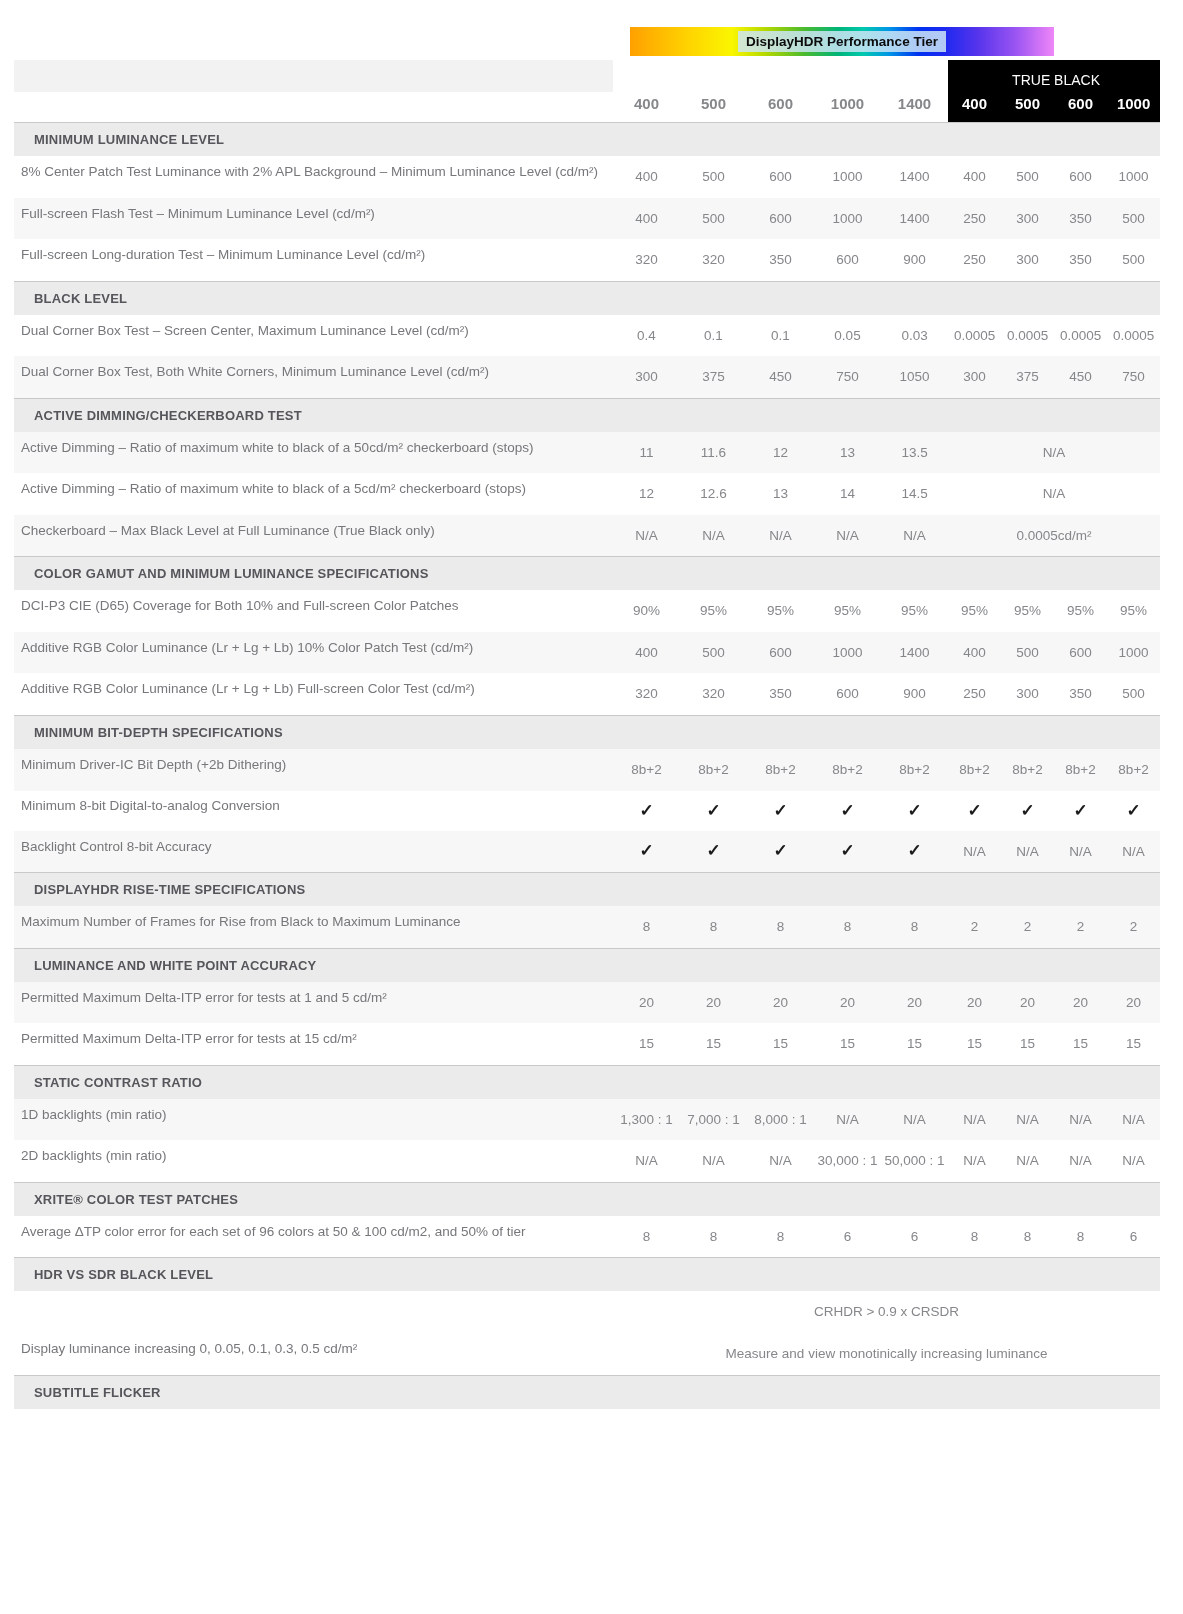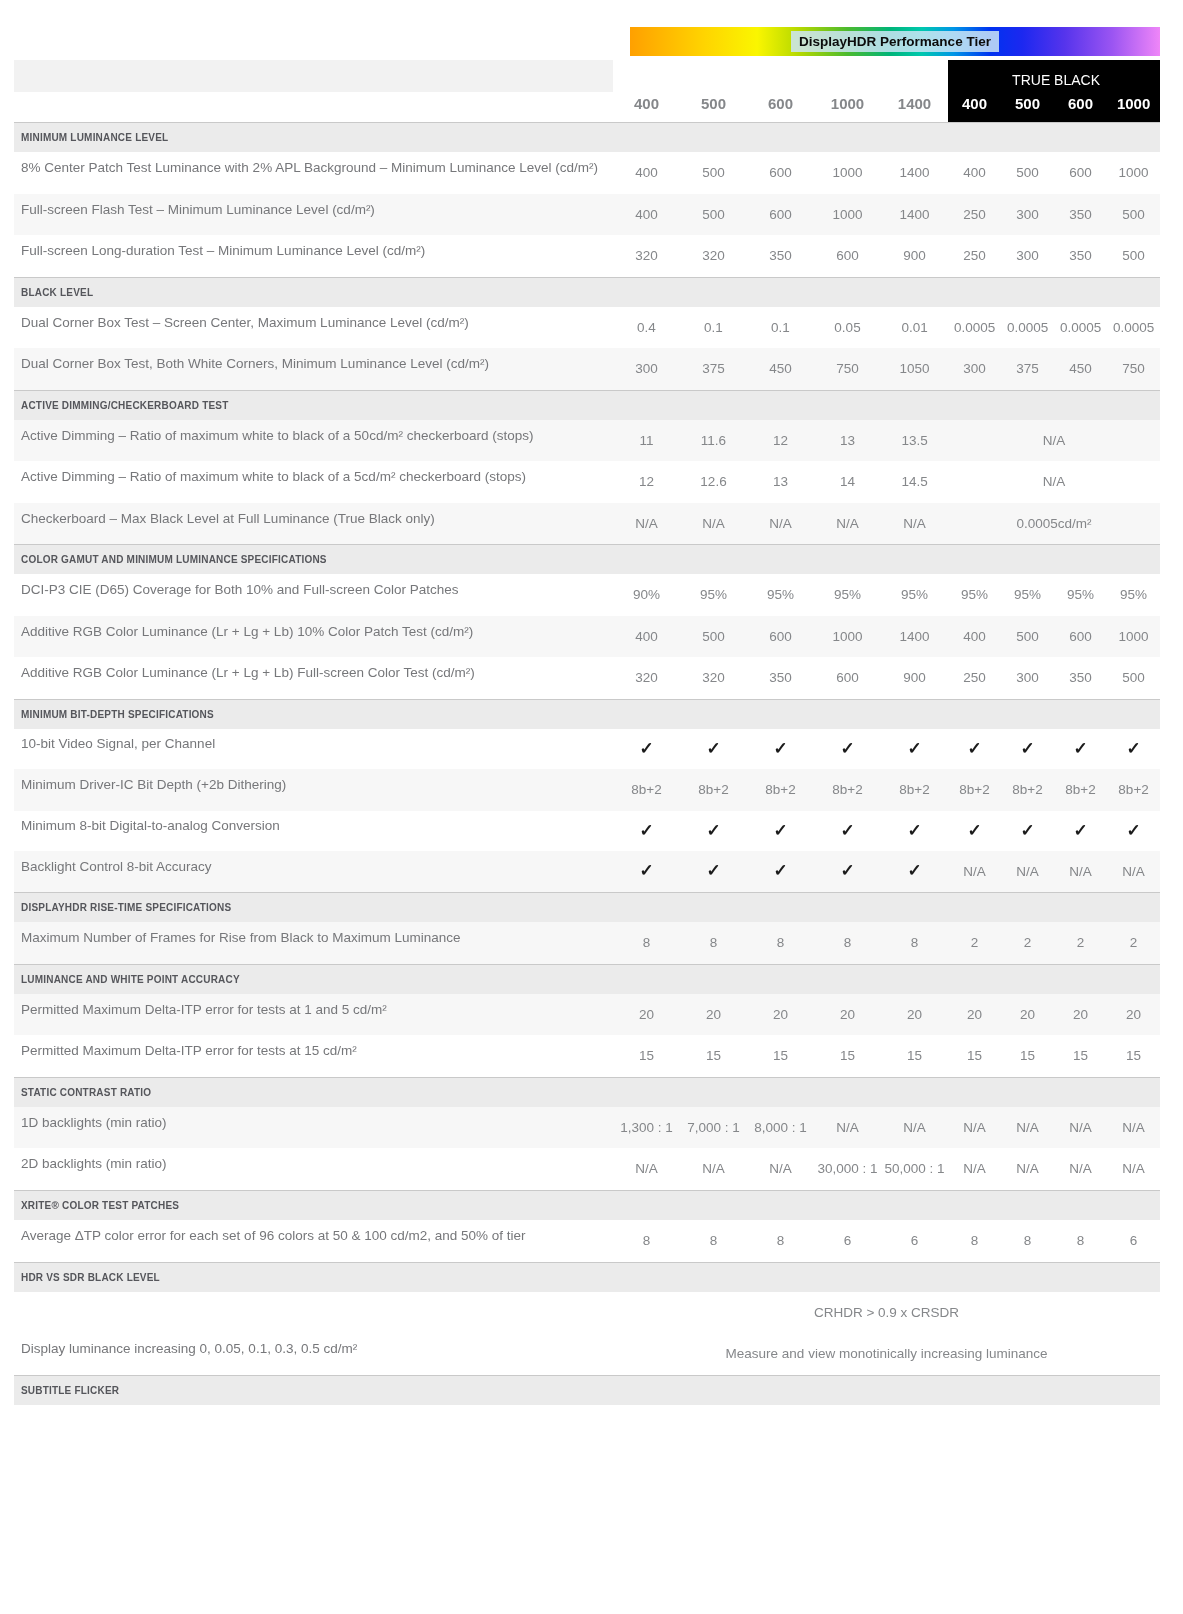--- a/index.html
+++ b/index.html
@@ -1,21 +1,21 @@
 <!DOCTYPE html>
 <html><head>
 <meta charset="utf-8">
 <style>
   html, body { margin:0; padding:0; background:#ffffff; }
   body { font-family:"Liberation Sans", sans-serif; }
   .page { width:1146px; margin:27px 0 40px 14px; }
 
   
   .grad-wrap {
-    margin-left:616px; width:530px; height:29px;
+    margin-left:616px; width:424px; height:29px;
     background:linear-gradient(to right,
       #ffa000 0%, #ffd400 14%, #faf600 24%, #b4d800 32%, #4cba2e 41%,
       #00b478 49%, #00c8ae 55%, #0096e6 61%, #0032f0 68%, #1c28f0 74%,
       #5634ec 82%, #9b55f2 91%, #ef86f8 100%);
     display:flex; align-items:center; justify-content:center;
     margin-bottom:4px;
   }
   .grad-label {
     background:rgba(205,229,246,0.85);
     color:#0c0c0c; font-weight:bold; font-size:13.5px;
@@ -28,22 +28,22 @@
   td.h-label { background:#f2f2f2; height:30px; }
   td.h-blank { background:#ffffff; }
   td.tb { background:#000000; color:#ffffff; }
   td.tb-title { text-align:center; font-size:14px; padding:9px 0 2px 4px; }
   td.col-h { text-align:center; font-weight:bold; font-size:15px; color:#85878a; padding:3px 0 10px 0; background:#fff; }
   td.col-h.tb { background:#000000; color:#ffffff; }
 
   
   tr.sec td {
     background:#ebebeb; border-top:1px solid #c9c9c9;
-    font-weight:bold; font-size:10px; color:#55565b;
-    letter-spacing:0.2px; padding:9px 7px;
+    font-weight:bold; font-size:13px; color:#55565b;
+    letter-spacing:0.2px; padding:9px 20px;
   }
 
   
   tr.even { background:#ffffff; }
   tr.odd  { background:#f7f7f7;margin-left:23px; }
   td.lab { font-size:13.5px; color:#76777a; padding:2px 10px 12px 7px; line-height:1.45; }
   td.val { text-align:center; font-size:13.5px; color:#85878a; padding:12px 3px; line-height:1.3; }
   td.val.check { font-size:17px; font-weight:bold; color:#1b1b1b; padding:9px 3px; }
 </style>
 </head>
@@ -129,21 +129,21 @@
         </tr>
         <tr class="sec">
           <td colspan="10">BLACK LEVEL</td>
         </tr>
         <tr class="even">
           <td class="lab">Dual Corner Box Test – Screen Center, Maximum Luminance Level (cd/m²)</td>
           <td colspan="1" class="val">0.4</td>
           <td colspan="1" class="val">0.1</td>
           <td colspan="1" class="val">0.1</td>
           <td colspan="1" class="val">0.05</td>
-          <td colspan="1" class="val">0.01</td>
+          <td colspan="1" class="val">0.03</td>
           <td colspan="1" class="val">0.0005</td>
           <td colspan="1" class="val">0.0005</td>
           <td colspan="1" class="val">0.0005</td>
           <td colspan="1" class="val">0.0005</td>
         </tr>
         <tr class="odd">
           <td class="lab">Dual Corner Box Test, Both White Corners, Minimum Luminance Level (cd/m²)</td>
           <td colspan="1" class="val">300</td>
           <td colspan="1" class="val">375</td>
           <td colspan="1" class="val">450</td>
@@ -219,32 +219,20 @@
           <td colspan="1" class="val">600</td>
           <td colspan="1" class="val">900</td>
           <td colspan="1" class="val">250</td>
           <td colspan="1" class="val">300</td>
           <td colspan="1" class="val">350</td>
           <td colspan="1" class="val">500</td>
         </tr>
         <tr class="sec">
           <td colspan="10">MINIMUM BIT-DEPTH SPECIFICATIONS</td>
         </tr>
-        <tr class="even">
-          <td class="lab">10-bit Video Signal, per Channel</td>
-          <td colspan="1" class="val check">✓</td>
-          <td colspan="1" class="val check">✓</td>
-          <td colspan="1" class="val check">✓</td>
-          <td colspan="1" class="val check">✓</td>
-          <td colspan="1" class="val check">✓</td>
-          <td colspan="1" class="val check">✓</td>
-          <td colspan="1" class="val check">✓</td>
-          <td colspan="1" class="val check">✓</td>
-          <td colspan="1" class="val check">✓</td>
-        </tr>
         <tr class="odd">
           <td class="lab">Minimum Driver-IC Bit Depth (+2b Dithering)</td>
           <td colspan="1" class="val">8b+2</td>
           <td colspan="1" class="val">8b+2</td>
           <td colspan="1" class="val">8b+2</td>
           <td colspan="1" class="val">8b+2</td>
           <td colspan="1" class="val">8b+2</td>
           <td colspan="1" class="val">8b+2</td>
           <td colspan="1" class="val">8b+2</td>
           <td colspan="1" class="val">8b+2</td>

